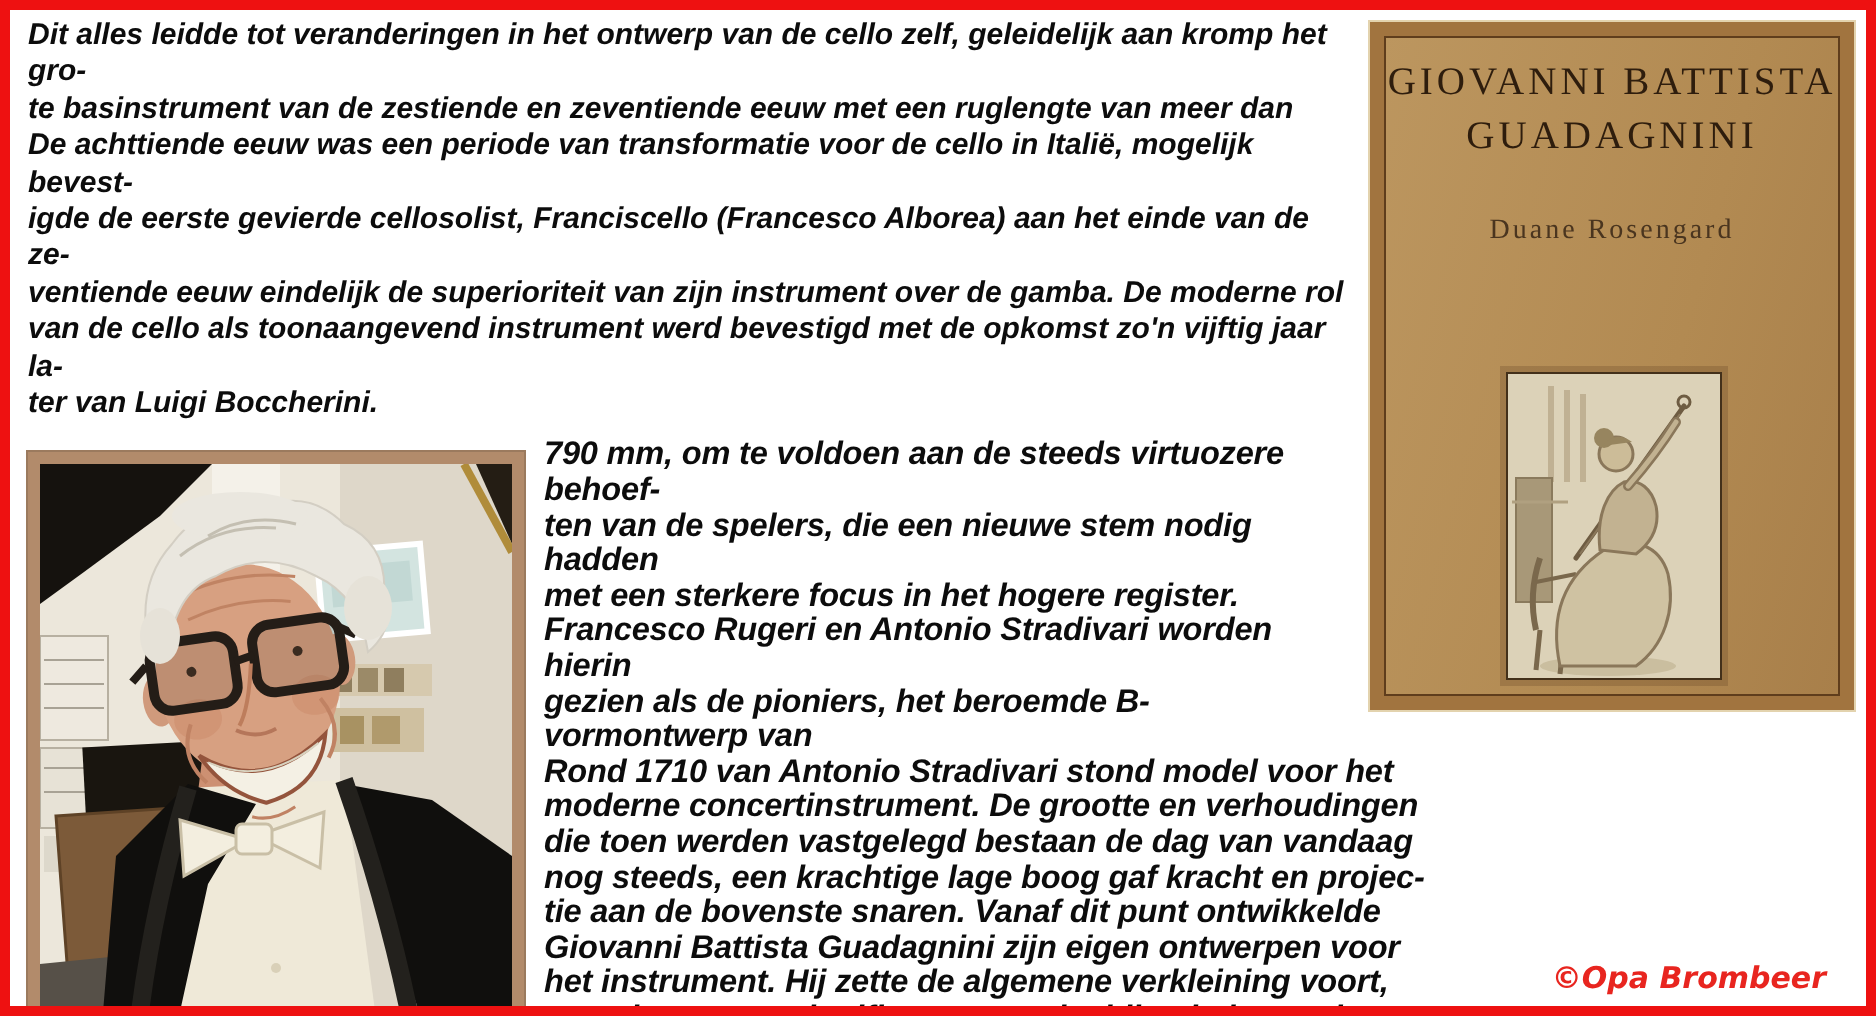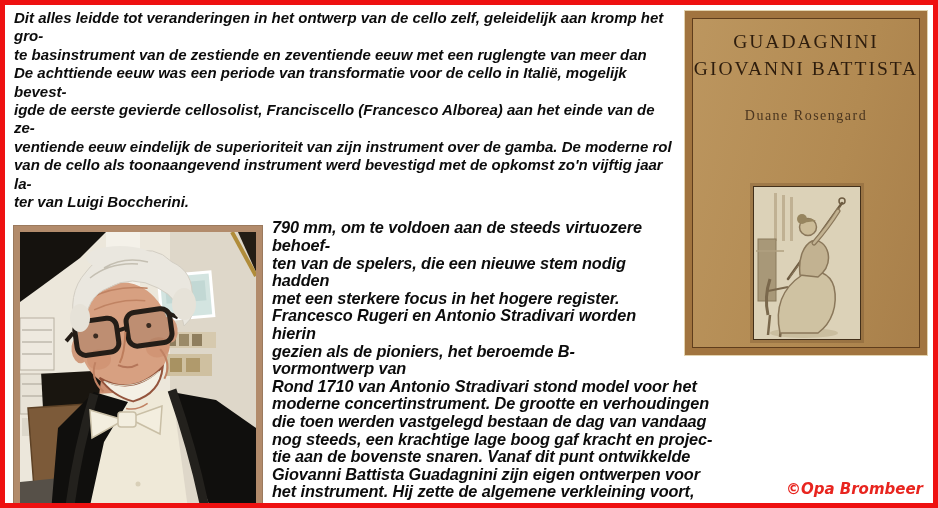--- a/index.html
+++ b/index.html
@@ -54,35 +54,35 @@
   }
   .cover-art {
     position:absolute; left:61px; top:168px;
     width:106px; height:152px;
     background:#dcd2b8; border:1px solid #43301a;
     box-shadow:0 0 0 3px rgba(90,60,30,.25);
   }
   .cover-art svg { display:block; width:106px; height:152px; }
 
   .credit {
-    position:absolute; right:10px; bottom:5px;
+    position:absolute; right:20px; bottom:5px;
     font-family:"DejaVu Sans", sans-serif;
     font-weight:bold; font-style:italic; font-size:15px;
     color:#e8251f;
   }
 </style>
 </head>
 <body>
 
 <div class="page">
 
   <div class="book-cover">
     <div class="book-title">
+      <div>GIOVANNI BATTISTA</div>
       <div>GUADAGNINI</div>
-      <div>GIOVANNI BATTISTA</div>
     </div>
     <div class="book-author">Duane Rosengard</div>
     <div class="cover-art">
       <svg viewBox="0 0 106 152">
         <rect x="0" y="0" width="106" height="152" fill="#dcd2b8"></rect>
         <rect x="20" y="6" width="3" height="48" fill="#b3a283" opacity="0.7"></rect>
         <rect x="28" y="8" width="3" height="46" fill="#b3a283" opacity="0.7"></rect>
         <rect x="36" y="10" width="3" height="44" fill="#b3a283" opacity="0.7"></rect>
         <rect x="4" y="52" width="18" height="62" fill="#a89878" stroke="#8a7a5c" stroke-width="1"></rect>
         <path d="M2,64 L30,64" stroke="#b0a080" stroke-width="1.5" fill="none"></path>

